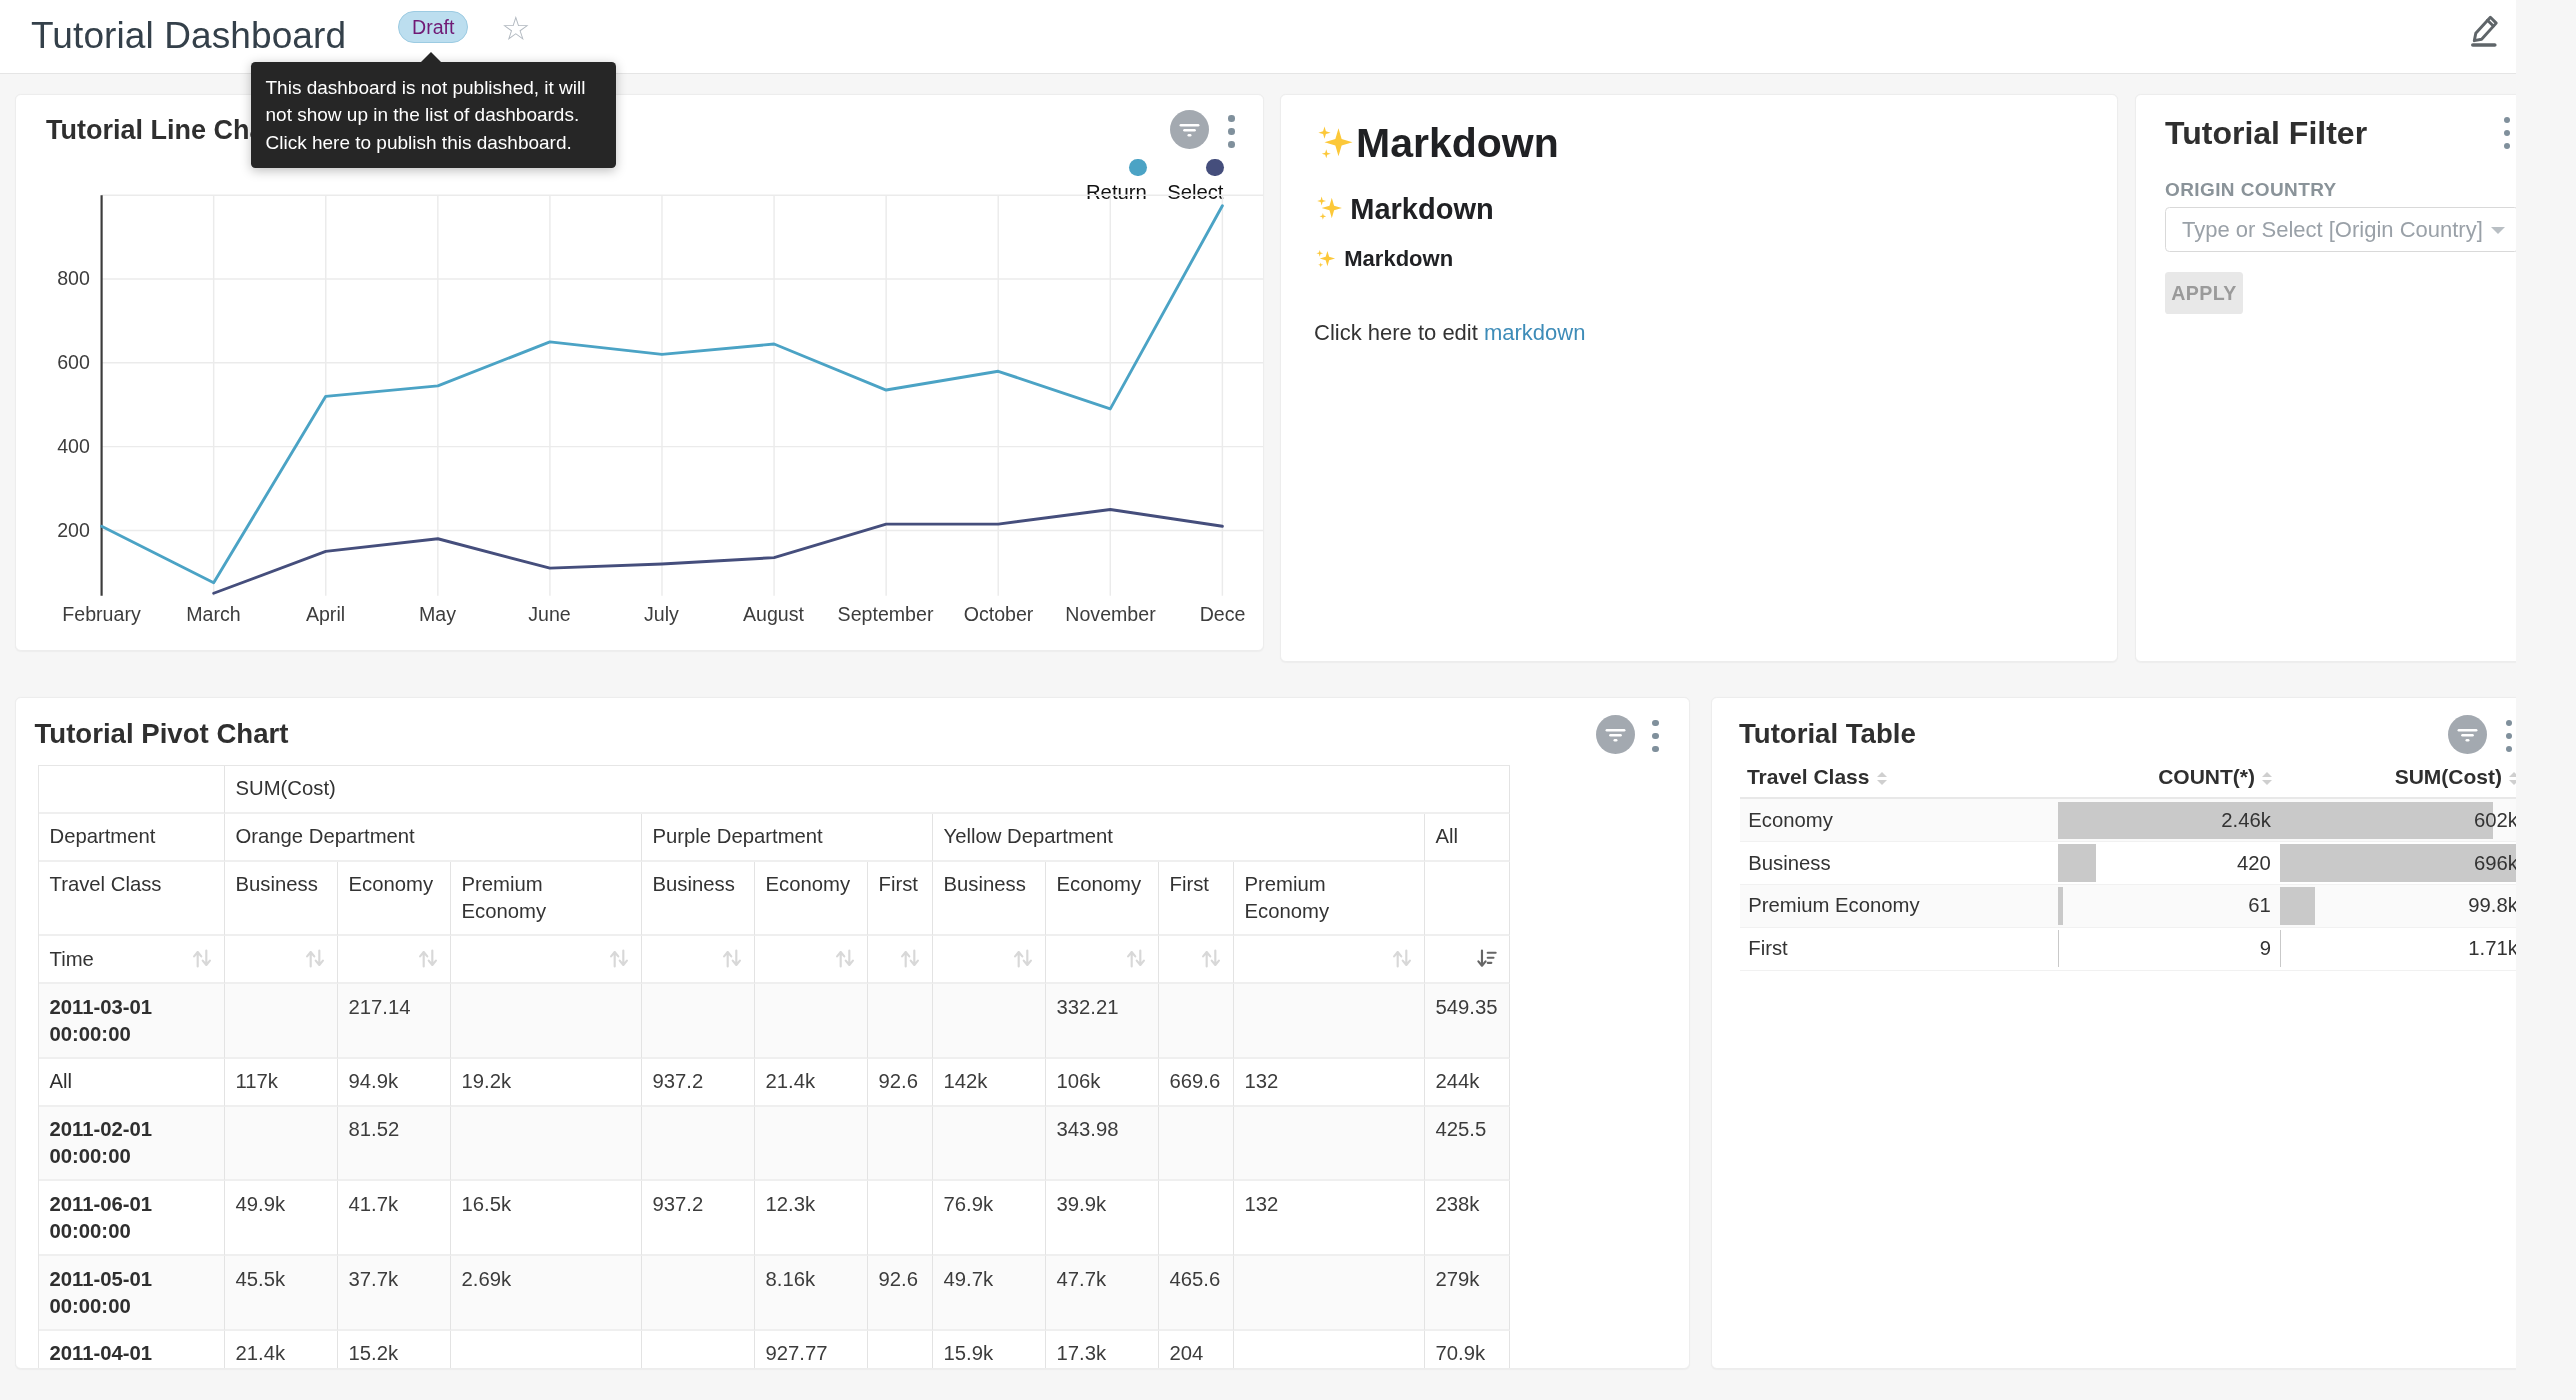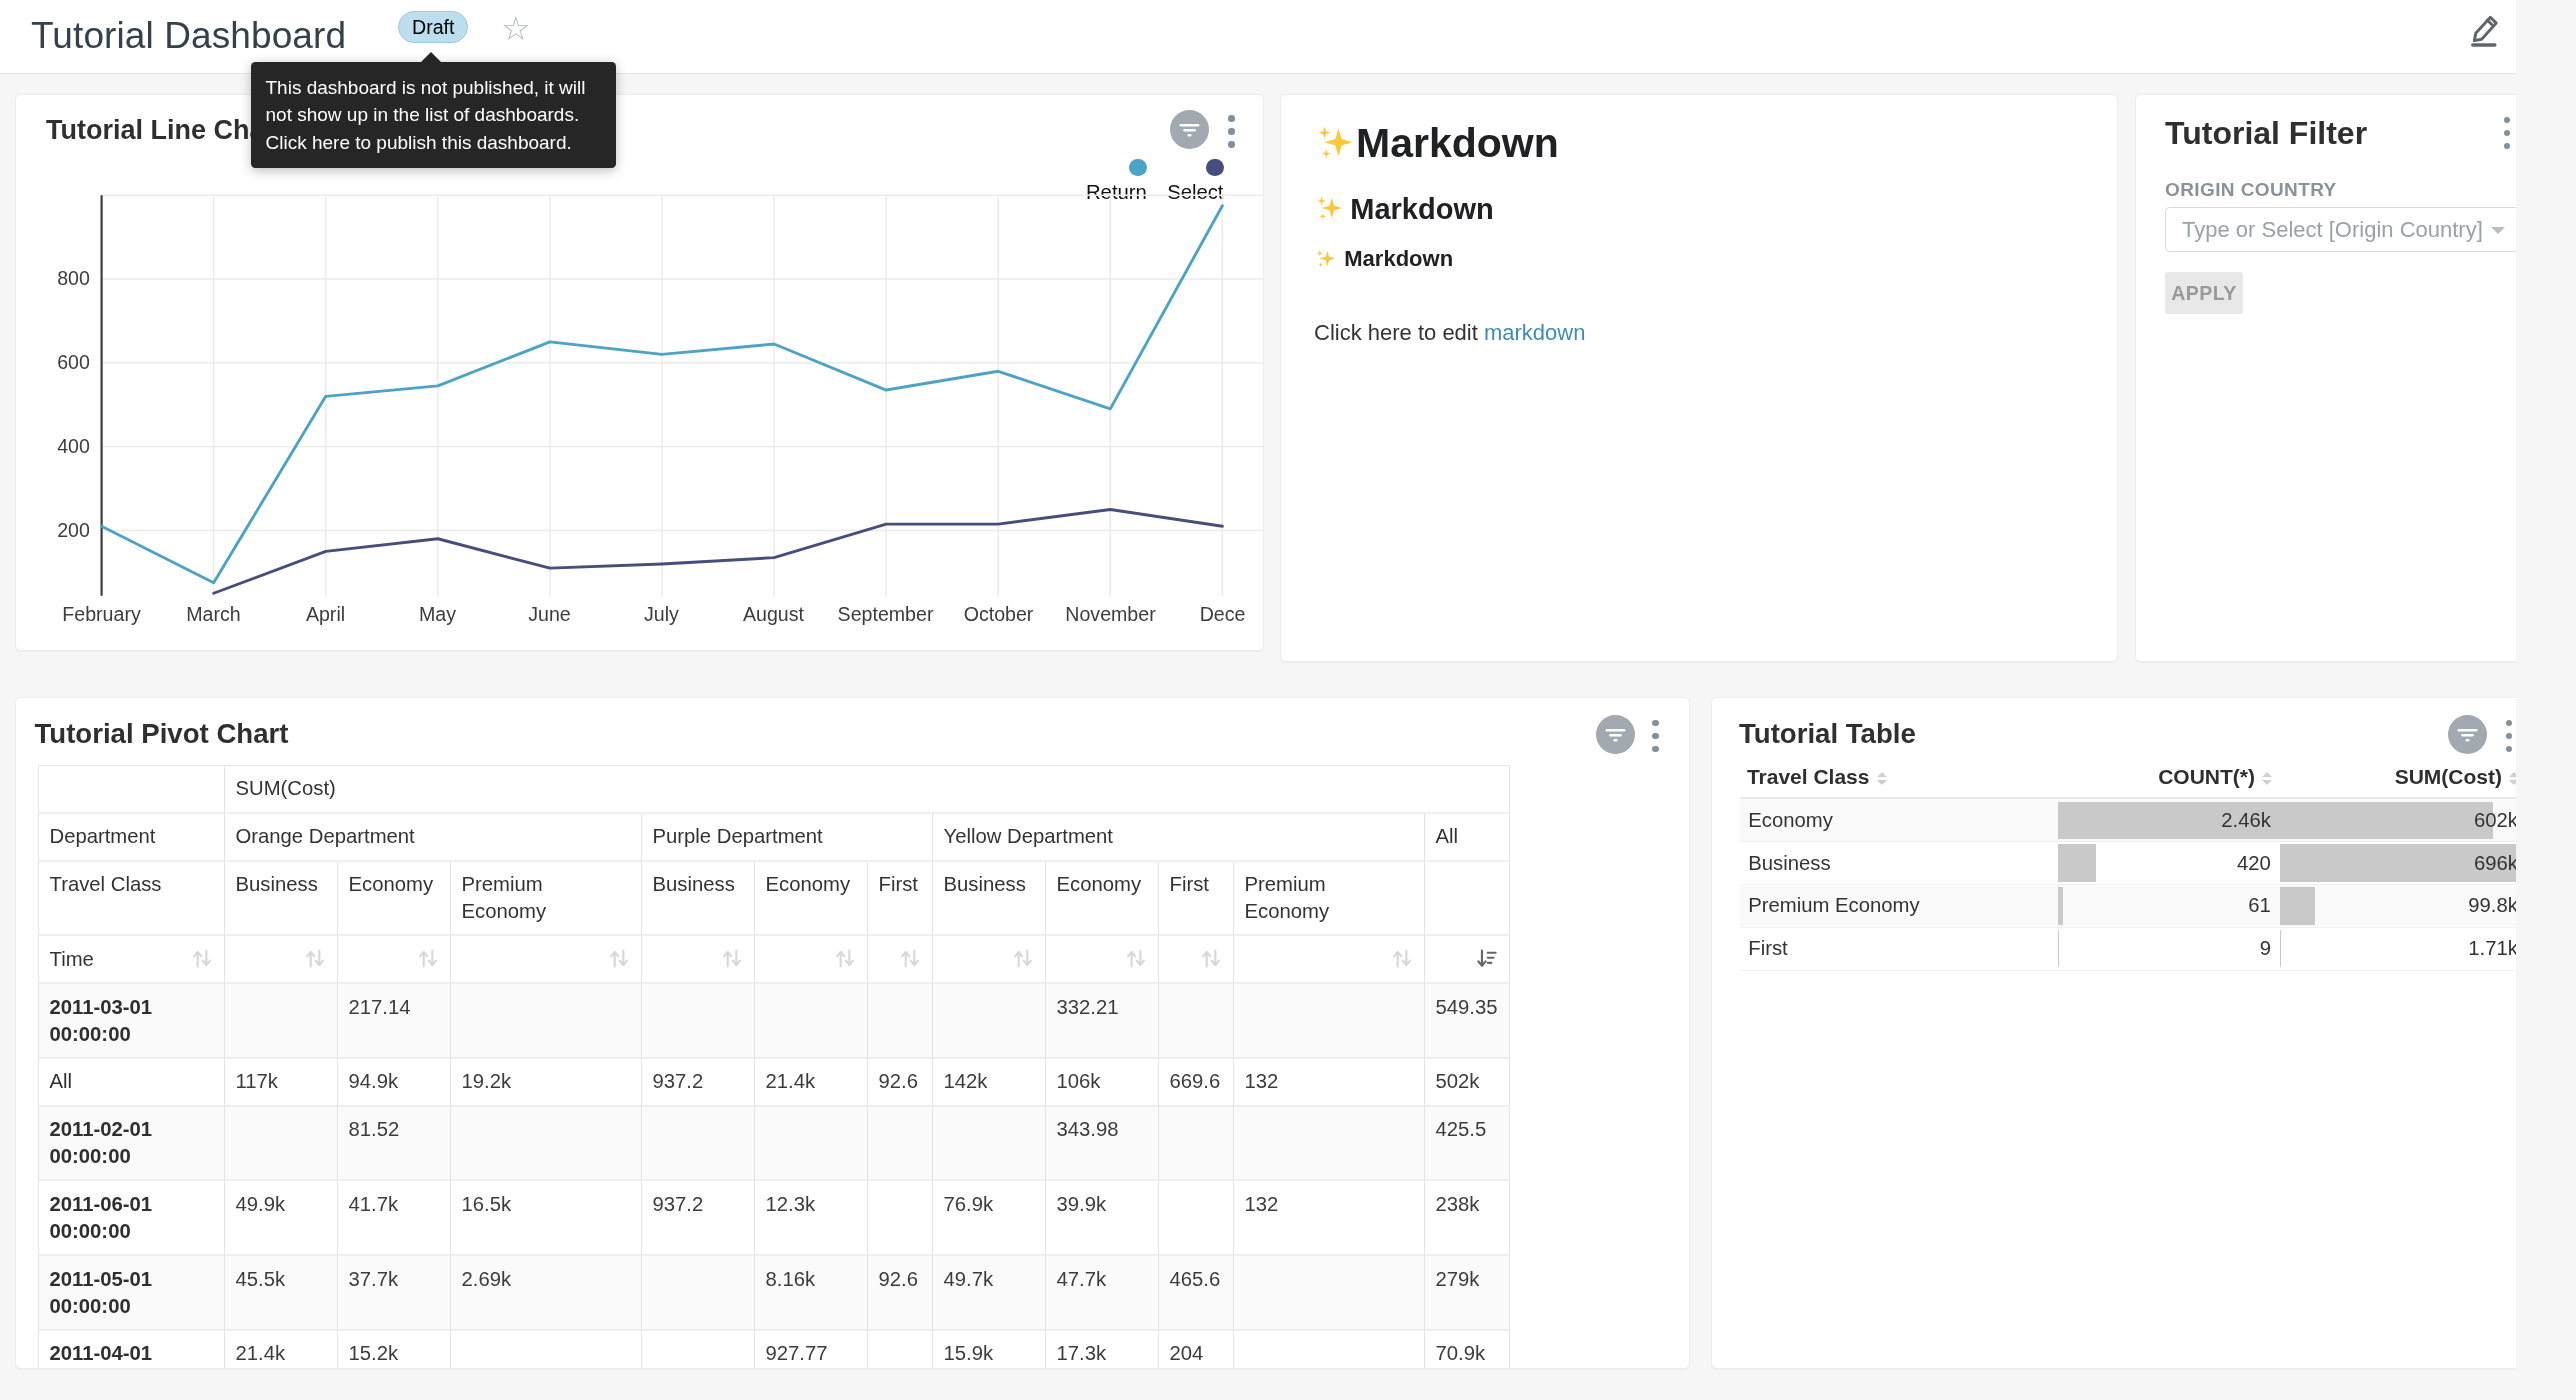--- a/index.html
+++ b/index.html
@@ -3,21 +3,21 @@
 <meta charset="utf-8">
 <style>
   * { box-sizing: border-box; margin: 0; padding: 0; }
   html,body { background:#f6f6f6; font-family:"Liberation Sans","DejaVu Sans",sans-serif; }
   #app { position:relative; width:2516px; height:1400px; overflow:hidden; background:#f6f6f6; }
 
   
   #top-header { position:absolute; left:0; top:0; width:2576px; height:74px; background:#fff; border-bottom:0.7px solid #e5e5e5; }
   #dash-title { position:absolute; left:31px; top:14.5px; font-size:37px; font-weight:500; color:#34404a; letter-spacing:0.1px; }
   #draft-badge { position:absolute; left:398px; top:11px; height:32px; display:inline-flex; align-items:center;
-     padding:0 13px; border-radius:16px; background:#bcdeef; border:0.7px solid #9ccbe2; color:#000000; font-size:19.6px; cursor:pointer; }
+     padding:0 13px; border-radius:16px; background:#bcdeef; border:0.7px solid #9ccbe2; color:#701a75; font-size:19.6px; cursor:pointer; }
   #fav-star { position:absolute; left:501px; top:11.6px; font-size:33px; color:#b2b9c0; cursor:pointer; line-height:1; }
   .hdr-icon { position:absolute; top:7.3px; cursor:pointer; }
   #edit-pencil { left:2467px; width:38px; height:41px; }
   #hdr-ellipsis { left:2521px; top:26px; display:flex; gap:6.5px; }
   #hdr-ellipsis .dot { width:8px; height:8px; border-radius:50%; background:#5f6569; }
 
   
   #publish-tooltip { position:absolute; left:251px; top:62px; width:365px; z-index:60;
      background:#262626; color:#fff; border-radius:4.4px; padding:11.6px 14.5px; font-size:19px; line-height:27.6px; box-shadow:0 2.9px 10.2px rgba(0,0,0,.25); }
   #publish-tooltip:before { content:""; position:absolute; top:-10.2px; left:170px; border:10.2px solid transparent; border-bottom-color:#262626; border-top:none; }
@@ -407,21 +407,21 @@
               <td>117k</td>
               <td>94.9k</td>
               <td>19.2k</td>
               <td>937.2</td>
               <td>21.4k</td>
               <td>92.6</td>
               <td>142k</td>
               <td>106k</td>
               <td>669.6</td>
               <td>132</td>
-              <td>502k</td>
+              <td>244k</td>
             </tr>
             <tr>
               <th class="bold">2011-02-01 00:00:00</th>
               <td></td>
               <td>81.52</td>
               <td></td>
               <td></td>
               <td></td>
               <td></td>
               <td></td>

